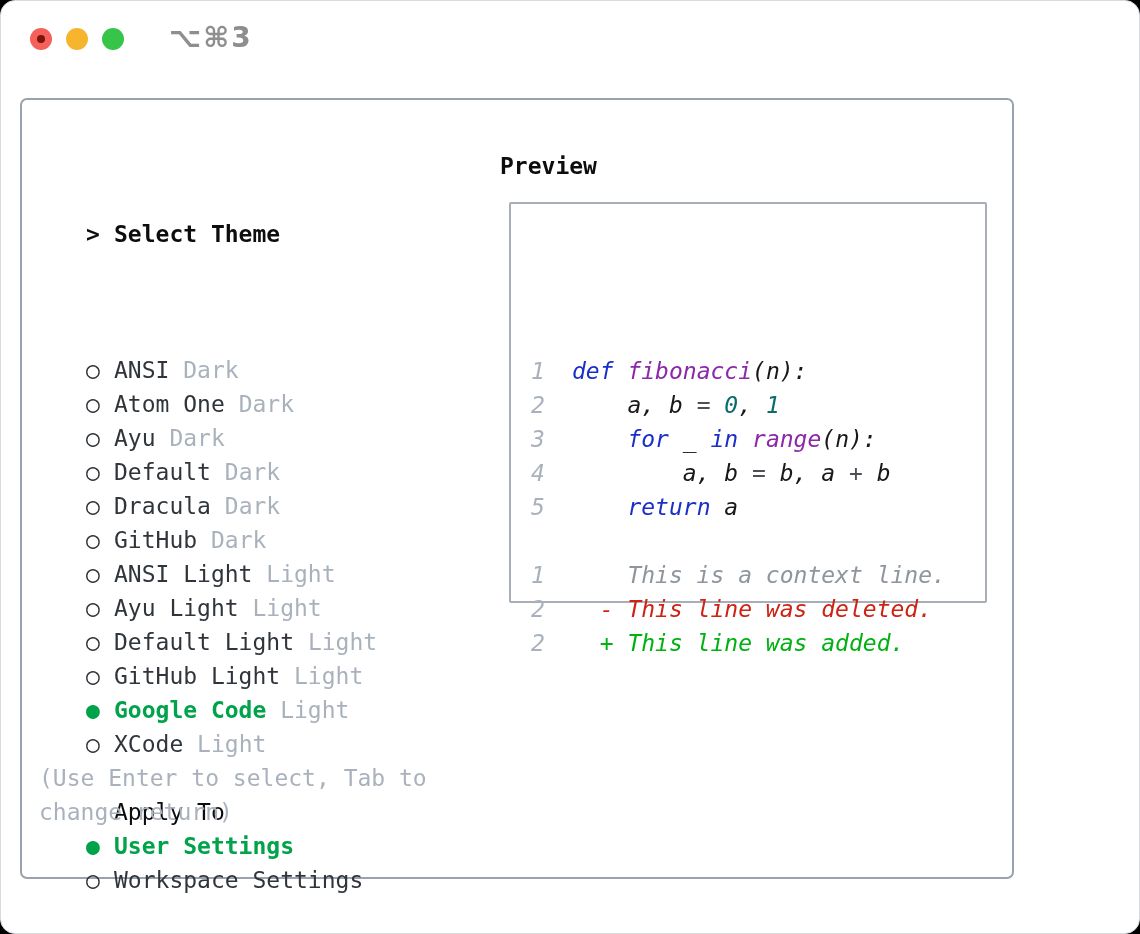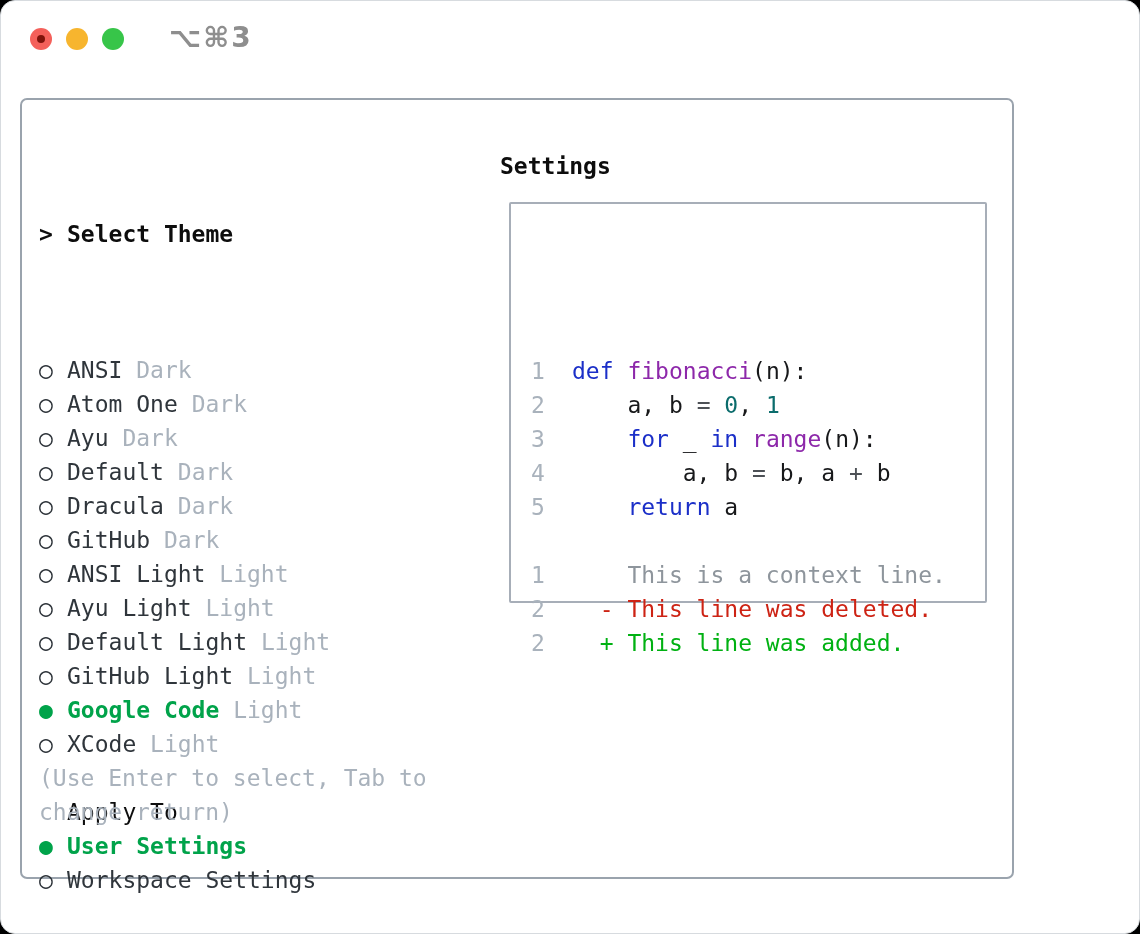--- a/index.html
+++ b/index.html
@@ -12,34 +12,34 @@
   .tl-yellow{left:65px;background:var(--minimize);}
   .tl-green{left:101px;background:var(--zoom_btn);}
   .tl-dot{position:absolute;left:7px;top:7px;width:8px;height:8px;border-radius:50%;background:var(--close_dot);}
   .title{position:absolute;left:168px;top:20px;font:700 28px "DejaVu Sans","Liberation Sans",sans-serif;color:var(--title_gray);letter-spacing:2px;}
 
   
   .panel{position:absolute;left:19px;top:97px;width:994px;height:781px;border:2px solid var(--panel_border);border-radius:7px;box-sizing:border-box;background:#fff;}
 
   .mono{font-family:"DejaVu Sans Mono","Liberation Mono",monospace;}
   .list{position:absolute;left:17px;top:49px;font-size:23px;line-height:34px;white-space:pre;color:var(--text_dark);}
-  .row{height:34px;}
+  .row{height:34px;margin-left:47px;}
   .mk{display:inline-block;width:28px;}
   .hdr{font-weight:bold;color:var(--text_black);}
   .sf{color:var(--text_muted);text-align:center;}
   .gsel{color:var(--green_ui);font-weight:bold;}
   .gm{color:var(--green_ui);}
   .at{color:var(--text_black);}
   .help{position:absolute;left:17px;top:661px;width:440px;font-size:23px;line-height:34px;color:var(--text_muted);white-space:normal;}
 
   
   .preview-label{position:absolute;left:478px;top:49px;font-size:23px;line-height:34px;font-weight:bold;color:var(--text_black);}
   .preview-box{position:absolute;left:487px;top:102px;width:478px;height:401px;border:2px solid var(--preview_border);border-radius:2px;box-sizing:border-box;background:#fff;}
   .plines{position:absolute;left:20px;top:14px;font-size:23px;line-height:34px;white-space:pre;}
-  .pline{height:34px;}
+  .pline{height:34px;font-style:italic;}
   .ln{display:inline-block;width:41px;color:var(--line_number);}
   .tk-kw{color:var(--code_keyword);}
   .tk-fn{color:var(--code_function);}
   .tk-nu{color:var(--code_number);}
   .tk-op{color:var(--code_operator);}
   .tk-pl{color:var(--code_plain);}
   .tk-ctx{color:var(--diff_context);}
   .tk-del{color:var(--diff_deleted);}
   .tk-add{color:var(--diff_added);}
 </style>
@@ -60,21 +60,21 @@
 
     <div class="panel">
 
       <div class="list mono" id="left-list">
         <div class="row hdr"><span class="mk">&gt;</span><span>Select Theme</span></div>
         
       <div class="row"><span class="mk">○</span><span class="nm">ANSI </span><span class="sf">Dark</span></div><div class="row"><span class="mk">○</span><span class="nm">Atom One </span><span class="sf">Dark</span></div><div class="row"><span class="mk">○</span><span class="nm">Ayu </span><span class="sf">Dark</span></div><div class="row"><span class="mk">○</span><span class="nm">Default </span><span class="sf">Dark</span></div><div class="row"><span class="mk">○</span><span class="nm">Dracula </span><span class="sf">Dark</span></div><div class="row"><span class="mk">○</span><span class="nm">GitHub </span><span class="sf">Dark</span></div><div class="row"><span class="mk">○</span><span class="nm">ANSI Light </span><span class="sf">Light</span></div><div class="row"><span class="mk">○</span><span class="nm">Ayu Light </span><span class="sf">Light</span></div><div class="row"><span class="mk">○</span><span class="nm">Default Light </span><span class="sf">Light</span></div><div class="row"><span class="mk">○</span><span class="nm">GitHub Light </span><span class="sf">Light</span></div><div class="row"><span class="mk gm">●</span><span class="nm gsel">Google Code </span><span class="sf">Light</span></div><div class="row"><span class="mk">○</span><span class="nm">XCode </span><span class="sf">Light</span></div><div class="row"></div><div class="row"><span class="mk"> </span><span class="at">Apply To</span></div><div class="row"><span class="mk gm">●</span><span class="nm gsel">User Settings</span></div><div class="row"><span class="mk">○</span><span class="nm">Workspace Settings</span></div></div>
 
       <div class="help mono">(Use Enter to select, Tab to change return)</div>
 
-      <div class="preview-label mono">Settings</div>
+      <div class="preview-label mono">Preview</div>
 
       <div class="preview-box">
         <div class="plines mono" id="preview-lines">
           
         <div class="pline"><span class="ln"></span></div><div class="pline"><span class="ln">1</span><span class="tk-kw">def</span><span class="tk-pl"> </span><span class="tk-fn">fibonacci</span><span class="tk-pl">(n):</span></div><div class="pline"><span class="ln">2</span><span class="tk-pl">    a, b </span><span class="tk-op">=</span><span class="tk-pl"> </span><span class="tk-nu">0</span><span class="tk-pl">, </span><span class="tk-nu">1</span></div><div class="pline"><span class="ln">3</span><span class="tk-pl">    </span><span class="tk-kw">for</span><span class="tk-pl"> _ </span><span class="tk-kw">in</span><span class="tk-pl"> </span><span class="tk-fn">range</span><span class="tk-pl">(n):</span></div><div class="pline"><span class="ln">4</span><span class="tk-pl">        a, b </span><span class="tk-op">=</span><span class="tk-pl"> b, a </span><span class="tk-op">+</span><span class="tk-pl"> b</span></div><div class="pline"><span class="ln">5</span><span class="tk-pl">    </span><span class="tk-kw">return</span><span class="tk-pl"> a</span></div><div class="pline"><span class="ln"></span></div><div class="pline"><span class="ln">1</span><span class="tk-ctx">    This is a context line.</span></div><div class="pline"><span class="ln">2</span><span class="tk-del">  - This line was deleted.</span></div><div class="pline"><span class="ln">2</span><span class="tk-add">  + This line was added.</span></div></div>
       </div>
 
     </div>
   </div>
 </div>

